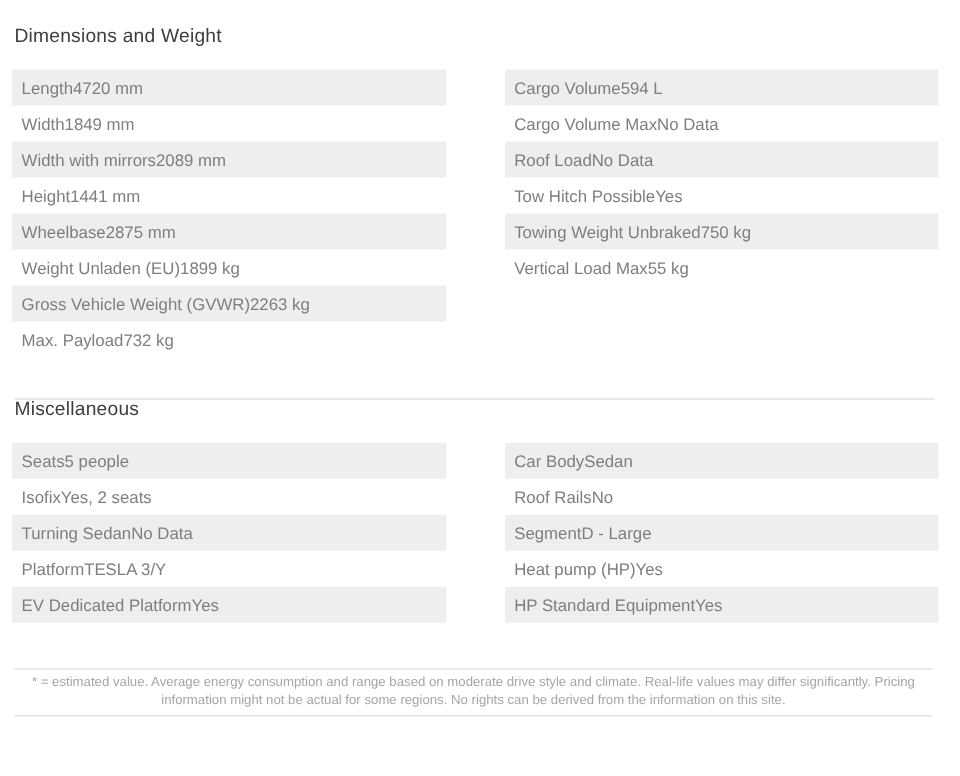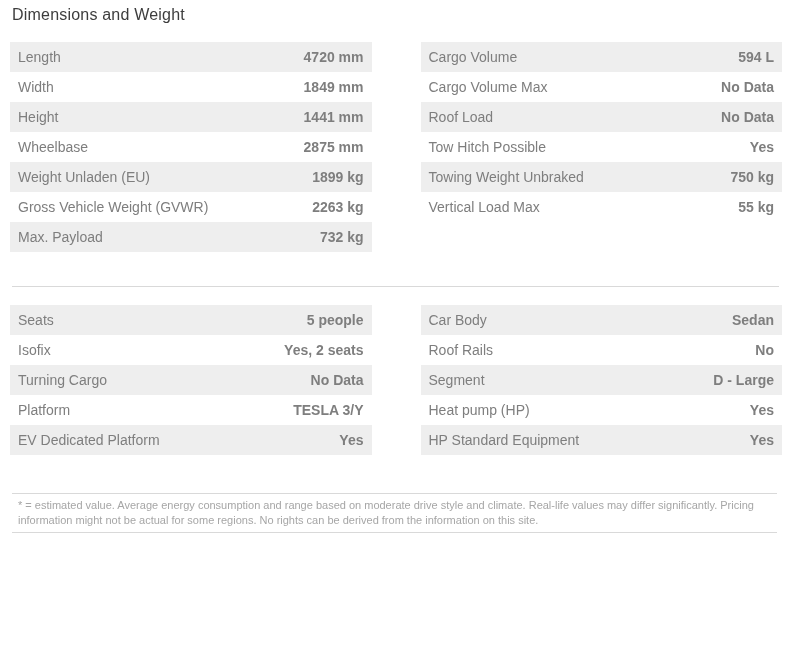--- a/index.html
+++ b/index.html
@@ -4,63 +4,63 @@
 <style>
   * { box-sizing: border-box; margin: 0; padding: 0; }
   html, body {
     width: 800px;
     background: #ffffff;
     font-family: "Liberation Sans", sans-serif;
   }
   .page {
     width: 800px;
     height: 647px;
-    padding: 6px 18px 0 10px;
+    padding: 22px 18px 0 10px;
     overflow: hidden;
   }
   h2.section-title {
     font-size: 16px;
     line-height: 18px;
     font-weight: 400;
     color: #3d3d3d;
     margin-left: 2px;
     letter-spacing: 0.2px;
   }
   .cols {
     margin-top: 18px;
     display: grid;
     grid-template-columns: 1fr 1fr;
     column-gap: 49px;
   }
   .col .row {
     display: flex;
-    justify-content: space-between;
     align-items: center;
     height: 30px;
     padding: 0 8px;
     font-size: 14px;
     color: #7e7e7e;
   }
   .col .row:nth-child(odd) { background: #eeeeee; }
   .col .row .label { white-space: nowrap; }
-  .col .row .value { white-space: nowrap; text-align: right; font-weight: bold; }
+  .col .row .value { white-space: nowrap; text-align: right; }
   .section-divider {
     border: none;
     border-top: 1px solid #d9d9d9;
     margin-top: 34px;
     margin-left: 2px;
     margin-right: 3px;
   }
   .footer-note {
     margin-top: 38px;
     margin-left: 2px;
     margin-right: 5px;
     border-top: 1px solid #d9d9d9;
     border-bottom: 1px solid #d9d9d9;
     padding: 4px 6px;
+    text-align: center;
     font-size: 11px;
     line-height: 15px;
     color: #a6a6a6;
   }
 </style>
 </head>
 <body>
 
 <div class="page">
 
@@ -68,20 +68,24 @@
     <h2 class="section-title">Dimensions and Weight</h2>
     <div class="cols">
       <div class="col">
           <div class="row">
             <span class="label">Length</span>
             <span class="value">4720 mm</span>
           </div>
           <div class="row">
             <span class="label">Width</span>
             <span class="value">1849 mm</span>
+          </div>
+          <div class="row">
+            <span class="label">Width with mirrors</span>
+            <span class="value">2089 mm</span>
           </div>
           <div class="row">
             <span class="label">Height</span>
             <span class="value">1441 mm</span>
           </div>
           <div class="row">
             <span class="label">Wheelbase</span>
             <span class="value">2875 mm</span>
           </div>
           <div class="row">
@@ -122,32 +126,33 @@
             <span class="label">Vertical Load Max</span>
             <span class="value">55 kg</span>
           </div>
         </div>
     </div>
   </div>
 
   <hr class="section-divider">
 
   <div class="section">
+    <h2 class="section-title">Miscellaneous</h2>
     <div class="cols">
       <div class="col">
           <div class="row">
             <span class="label">Seats</span>
             <span class="value">5 people</span>
           </div>
           <div class="row">
             <span class="label">Isofix</span>
             <span class="value">Yes, 2 seats</span>
           </div>
           <div class="row">
-            <span class="label">Turning Cargo</span>
+            <span class="label">Turning Sedan</span>
             <span class="value">No Data</span>
           </div>
           <div class="row">
             <span class="label">Platform</span>
             <span class="value">TESLA 3/Y</span>
           </div>
           <div class="row">
             <span class="label">EV Dedicated Platform</span>
             <span class="value">Yes</span>
           </div>

